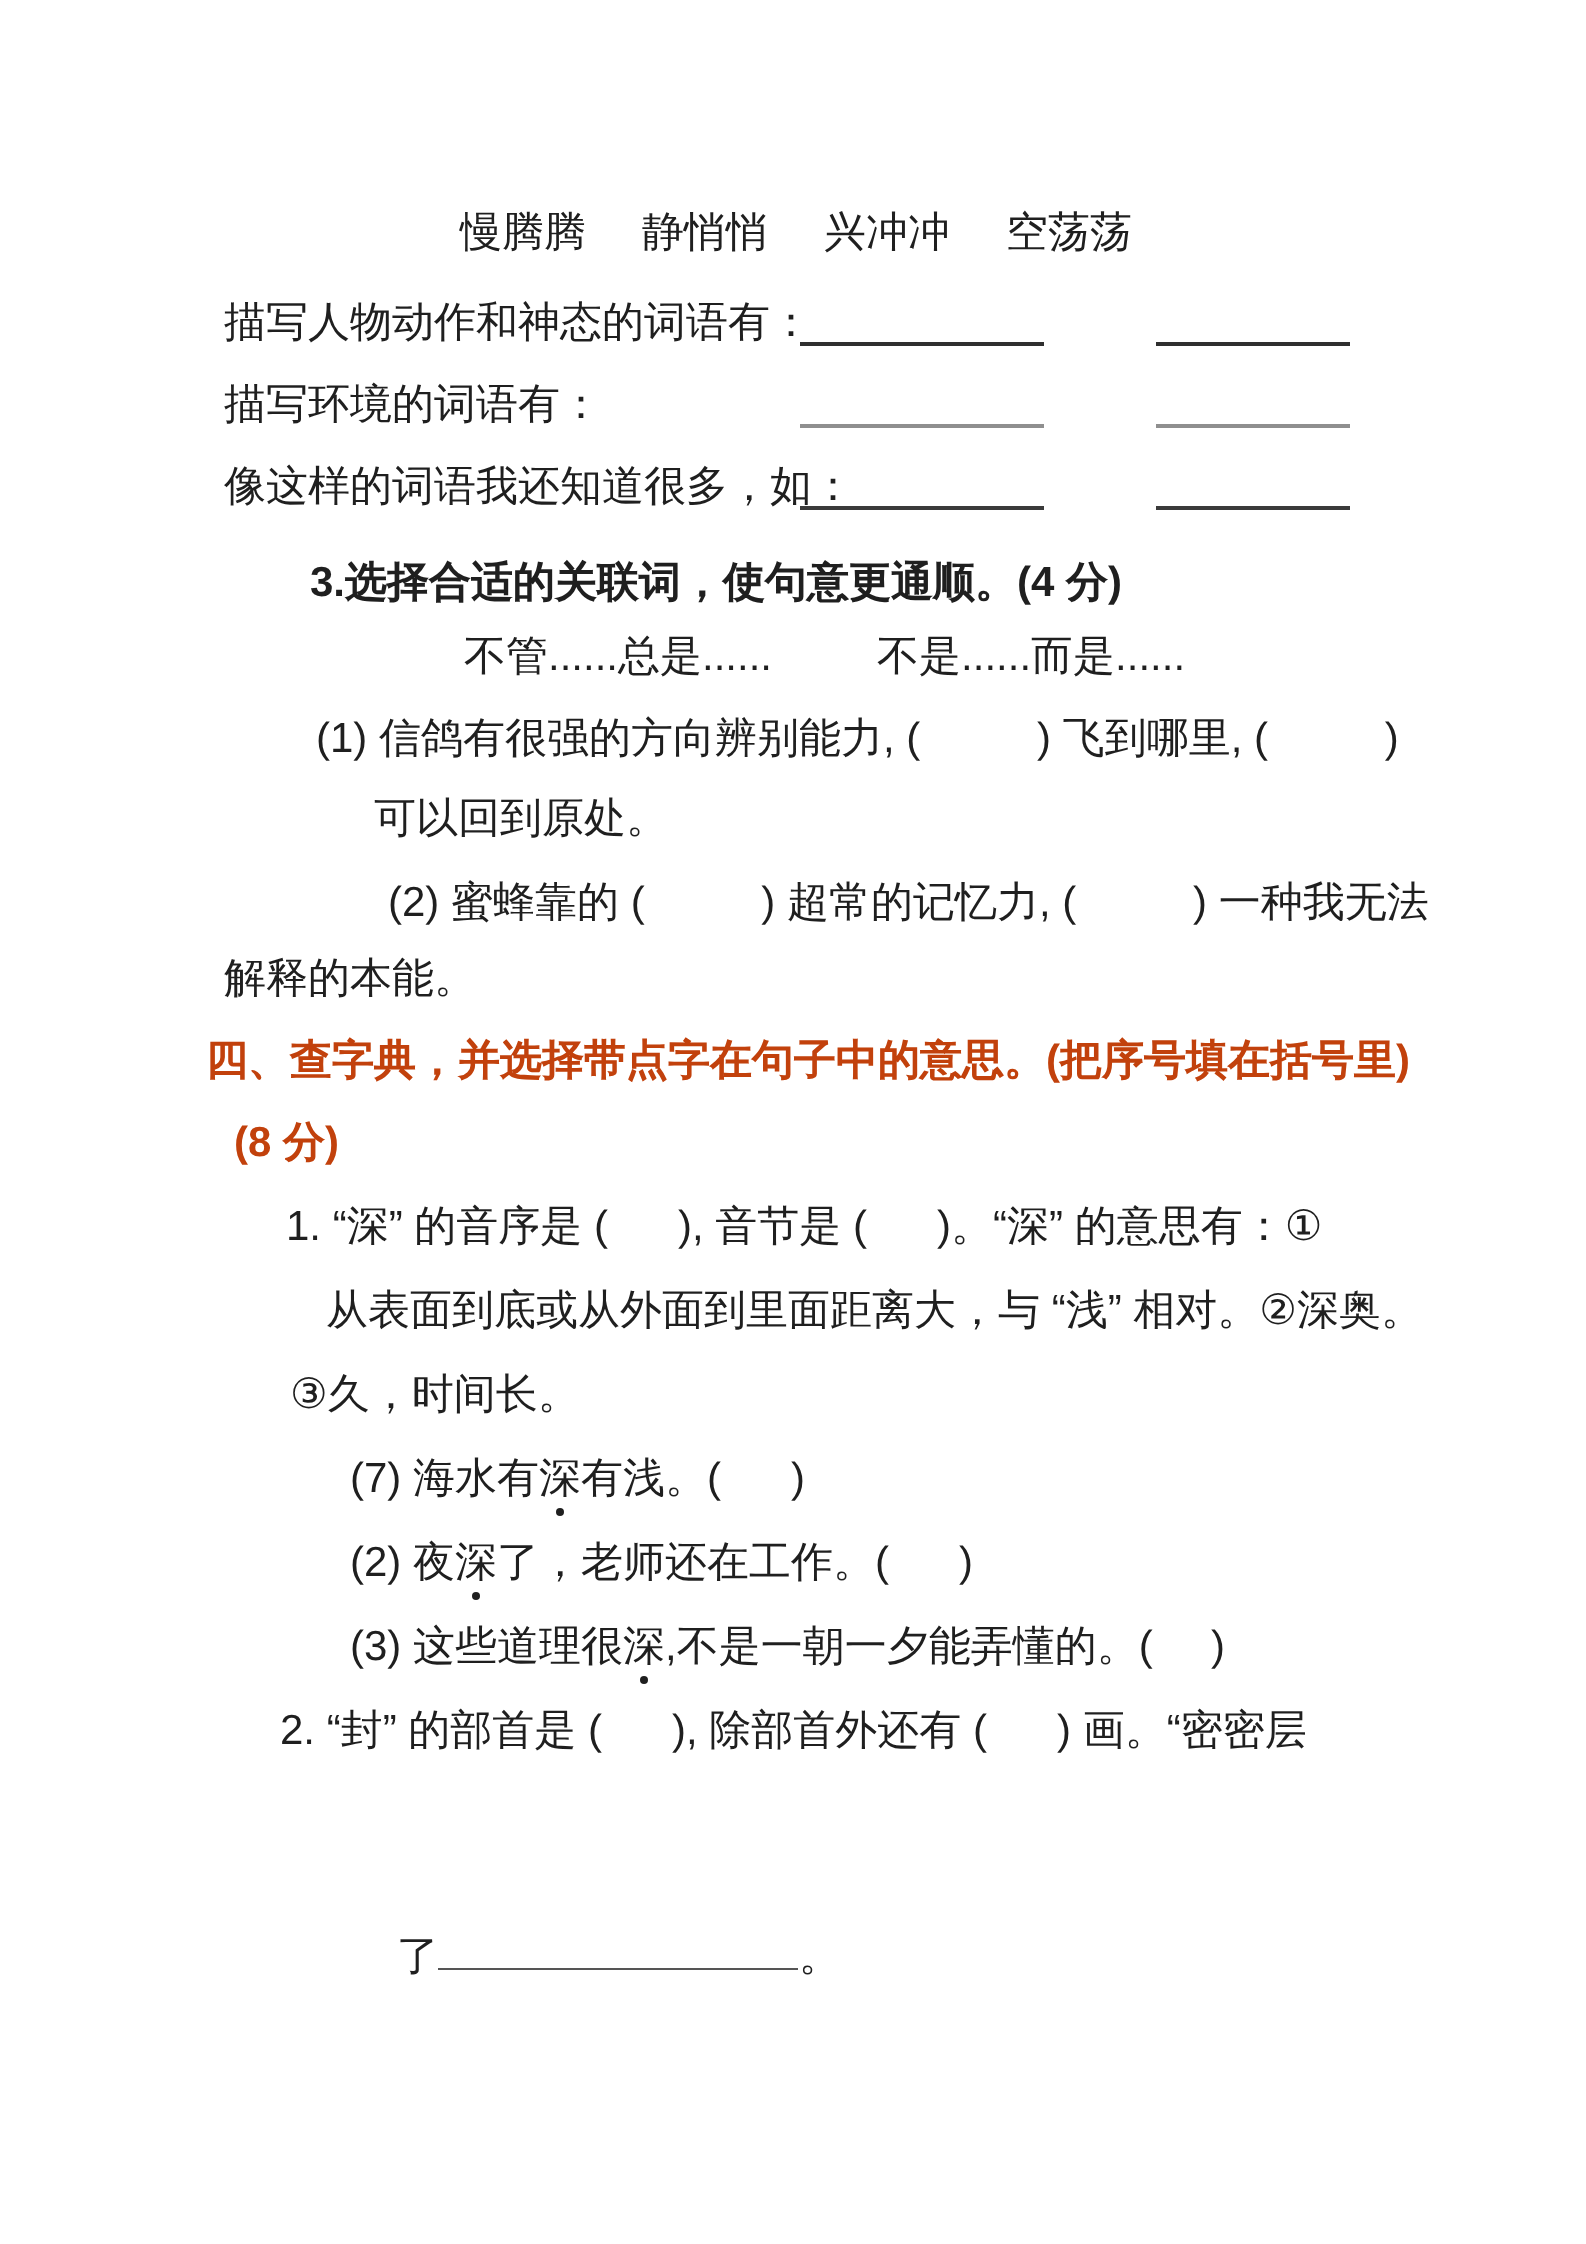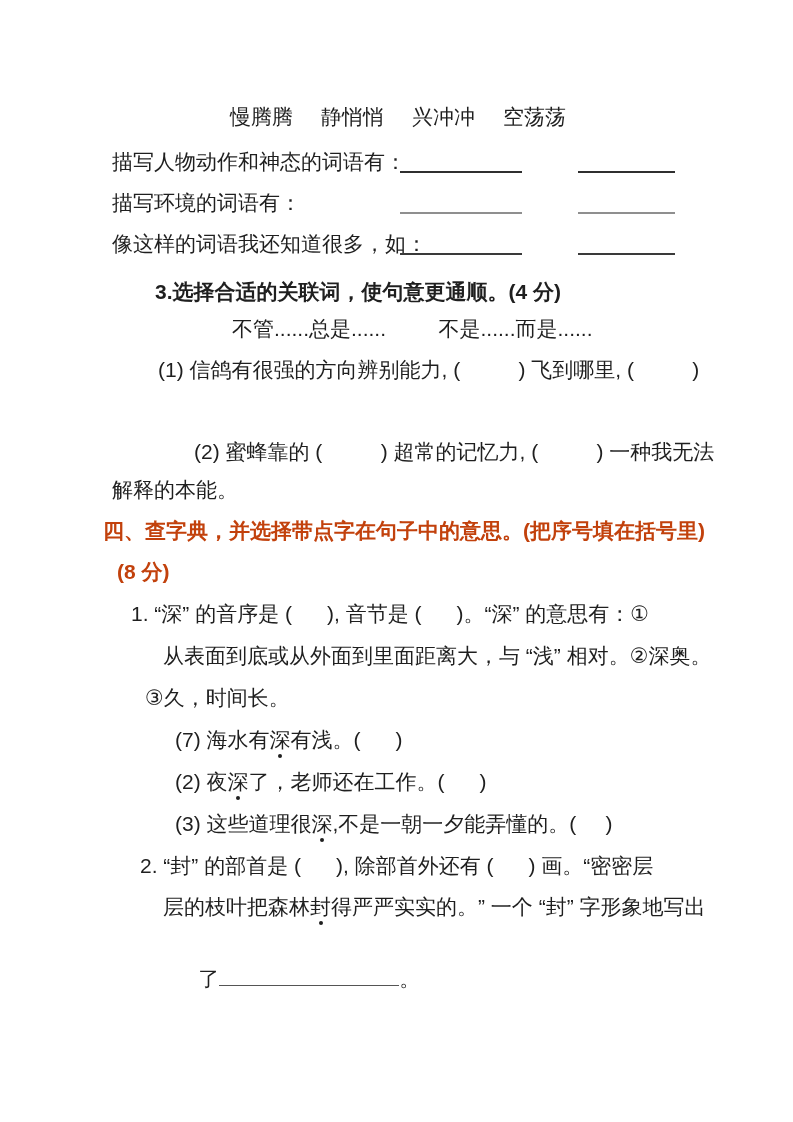--- a/index.html
+++ b/index.html
@@ -95,32 +95,32 @@
   </div>
   <div class="ln row" style="top:190px;">
     <span class="lbl">描写环境的词语有：</span>
     <span class="blank b1" style="border-bottom-color: rgb(143, 143, 143);"></span>
     <span class="blank b2" style="border-bottom-color: rgb(143, 143, 143);"></span>
   </div>
 
   <div class="ln" style="top:279px; left:155px;font-weight:bold;">3.选择合适的关联词，使句意更通顺。(4 分)</div>
   <div class="ln" style="top:316px; left:232px;">不管......总是......         不是......而是......</div>
   <div class="ln" style="top:357px; left:158px;text-align:right;">(1) 信鸽有很强的方向辨别能力, (          ) 飞到哪里, (          )</div>
+  <div class="ln" style="top:397px; left:187px;">可以回到原处。</div>
   <div class="ln" style="top:439px; left:166px;margin-left:28px;">(2) 蜜蜂靠的 (          ) 超常的记忆力, (          ) 一种我无法</div>
   <div class="ln" style="top:477px; left:112px;">解释的本能。</div>
 
   <div class="ln bold" style="top:518px; left:103px;">四、查字典，并选择带点字在句子中的意思。(把序号填在括号里)</div>
   <div class="ln bold" style="top:559px; left:117px;">(8 分)</div>
 
-  <div class="ln" style="top:601px; left:131px;text-align:center;">1. “深” 的音序是 (      ), 音节是 (      )。“深” 的意思有：①</div>
+  <div class="ln" style="top:601px; left:143px;text-align:center;">1. “深” 的音序是 (      ), 音节是 (      )。“深” 的意思有：①</div>
   <div class="ln" style="top:643px; left:163px;text-align:center;">从表面到底或从外面到里面距离大，与 “浅” 相对。②深奥。</div>
   <div class="ln" style="top:685px; left:145px;">③久，时间长。</div>
   <div class="ln" style="top:727px; left:175px;"><span>(7) 海水有</span><span class="emph">深</span><span>有浅。(      )</span></div>
   <div class="ln" style="top:769px; left:175px;"><span>(2) 夜</span><span class="emph">深</span><span>了，老师还在工作。(      )</span></div>
   <div class="ln" style="top:811px; left:175px;"><span>(3) 这些道理很</span><span class="emph">深</span><span>,不是一朝一夕能弄懂的。(     )</span></div>
 
   <div class="ln" style="top:853px; left:140px;">2. “封” 的部首是 (      ), 除部首外还有 (      ) 画。“密密层</div>
-  <div class="ln" style="top:894px; left:163px;"><span>层的枝叶把森林</span><span class="emph">封</span><span>得严严实实的。” 一个 “封” 字形象地写出</span></div>
   <div class="ln" style="top:940px; left:175px;">
     <span>了</span><span class="blank-inline"></span><span>。</span>
   </div>
 
 </div>
 
 </body></html>

